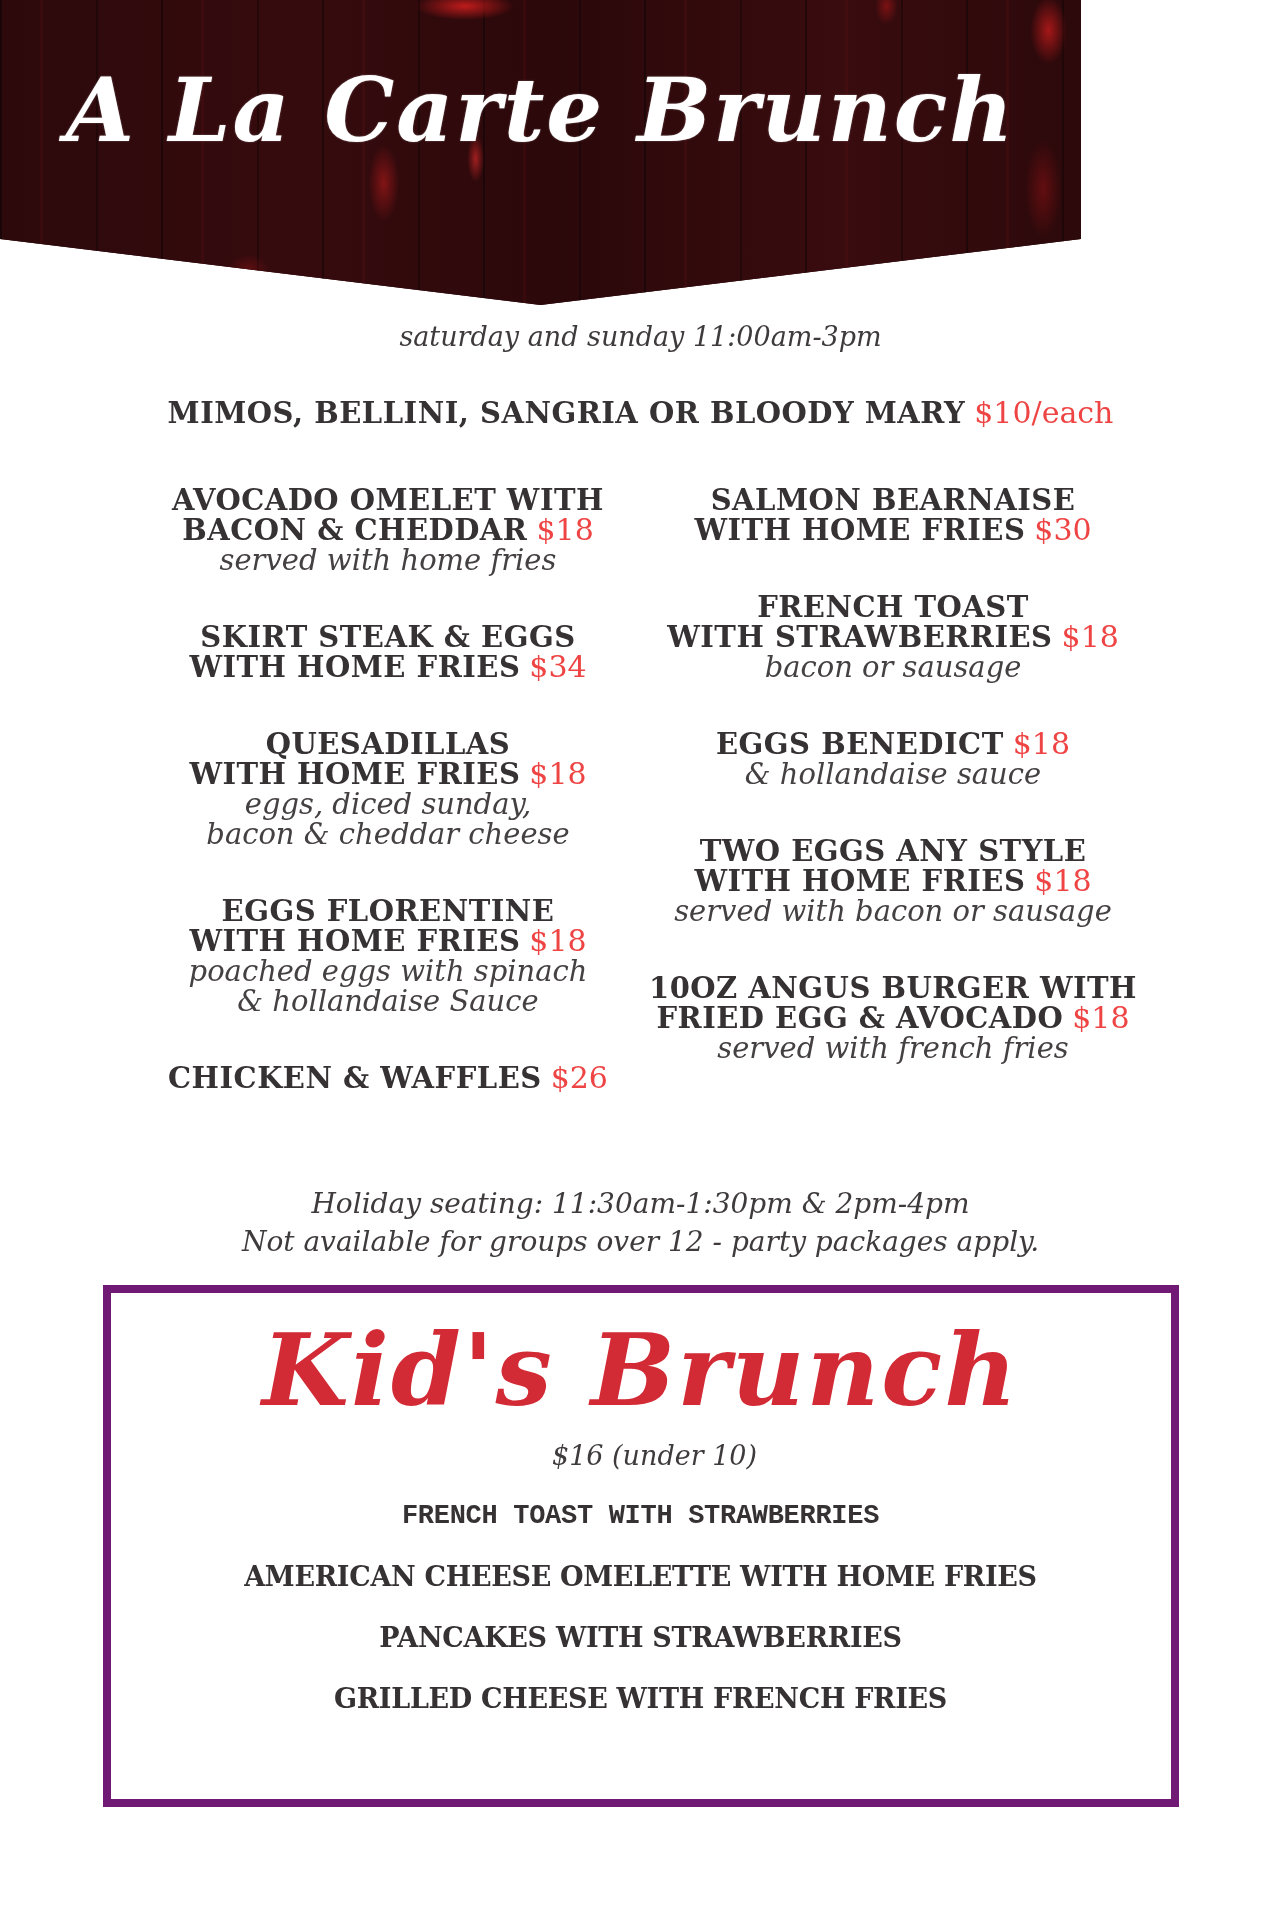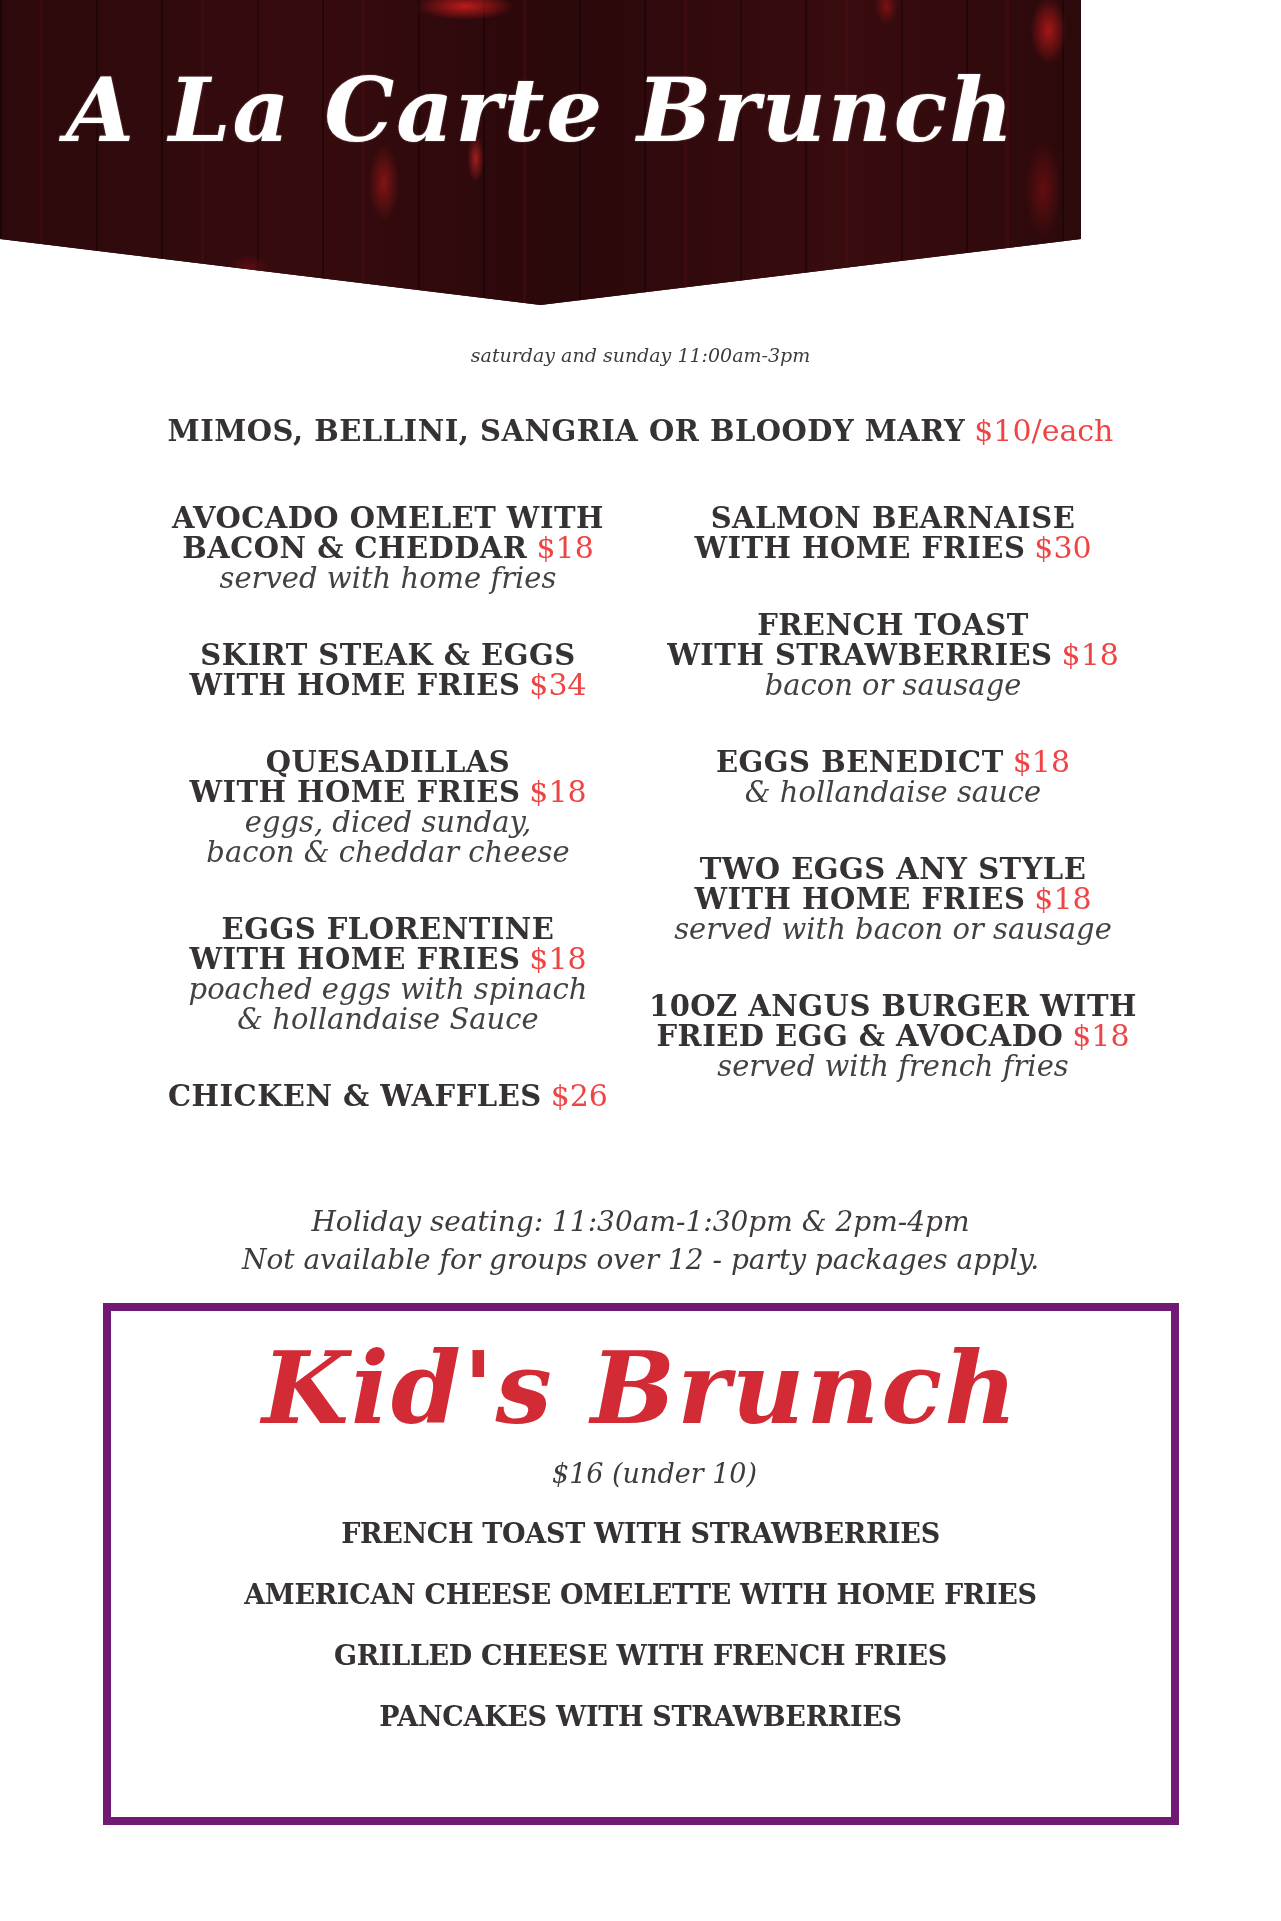--- a/index.html
+++ b/index.html
@@ -31,22 +31,22 @@
   .header-title{
     position:absolute;left:0;right:0;top:62px;
     text-align:center;color:#ffffff;
     font-size:88px;line-height:1.1;
     font-style:italic;font-weight:bold;
     letter-spacing:2px;
     text-shadow:0 0 2px rgba(255,255,255,.35);
   }
   
   .subtitle{
-    margin-top:34px;text-align:center;
-    font-style:italic;font-size:19px;line-height:32px;color:#3f3b3c;
+    margin-top:16px;text-align:center;
+    font-style:italic;font-size:27px;line-height:32px;color:#3f3b3c;
   }
   .drinks-line{
     margin-top:44px;text-align:center;
     font-weight:bold;font-size:29px;line-height:32px;
     letter-spacing:.5px;color:#363233;
   }
   .price{
     font-weight:normal;
     font-size:30px;color:#ef4444;letter-spacing:0;
     margin-left:9px;
@@ -83,21 +83,21 @@
   }
   .kids-price{
     margin-top:16px;font-style:italic;
     font-size:27px;line-height:30px;color:#3f3b3c;padding-left:28px;
   }
   .kids-item{
     margin-top:31px;
     font-weight:bold;font-size:27px;line-height:30px;
     letter-spacing:-.3px;color:#363233;
   }
-  .kids-item:first-child{margin-top:30px;}
+  .kids-item:first-child{margin-top:30px;font-family:Liberation Mono, monospace;}
 </style>
 </head>
 <body>
 
 <div class="header">
   <div class="header-title">A La Carte Brunch</div>
 </div>
 
 <div class="subtitle">saturday and sunday 11:00am-3pm</div>
 
@@ -177,16 +177,16 @@
   <div>Holiday seating: 11:30am-1:30pm &amp; 2pm-4pm</div>
   <div>Not available for groups over 12 - party packages apply.</div>
 </div>
 
 <div class="kids-box">
   <div class="kids-title">Kid's Brunch</div>
   <div class="kids-price">$16 (under 10)</div>
   <div>
     <div class="kids-item">FRENCH TOAST WITH STRAWBERRIES</div>
     <div class="kids-item">AMERICAN CHEESE OMELETTE WITH HOME FRIES</div>
+    <div class="kids-item">PANCAKES WITH STRAWBERRIES</div>
     <div class="kids-item">GRILLED CHEESE WITH FRENCH FRIES</div>
-    <div class="kids-item">PANCAKES WITH STRAWBERRIES</div>
   </div>
 </div>
 
 </body></html>

